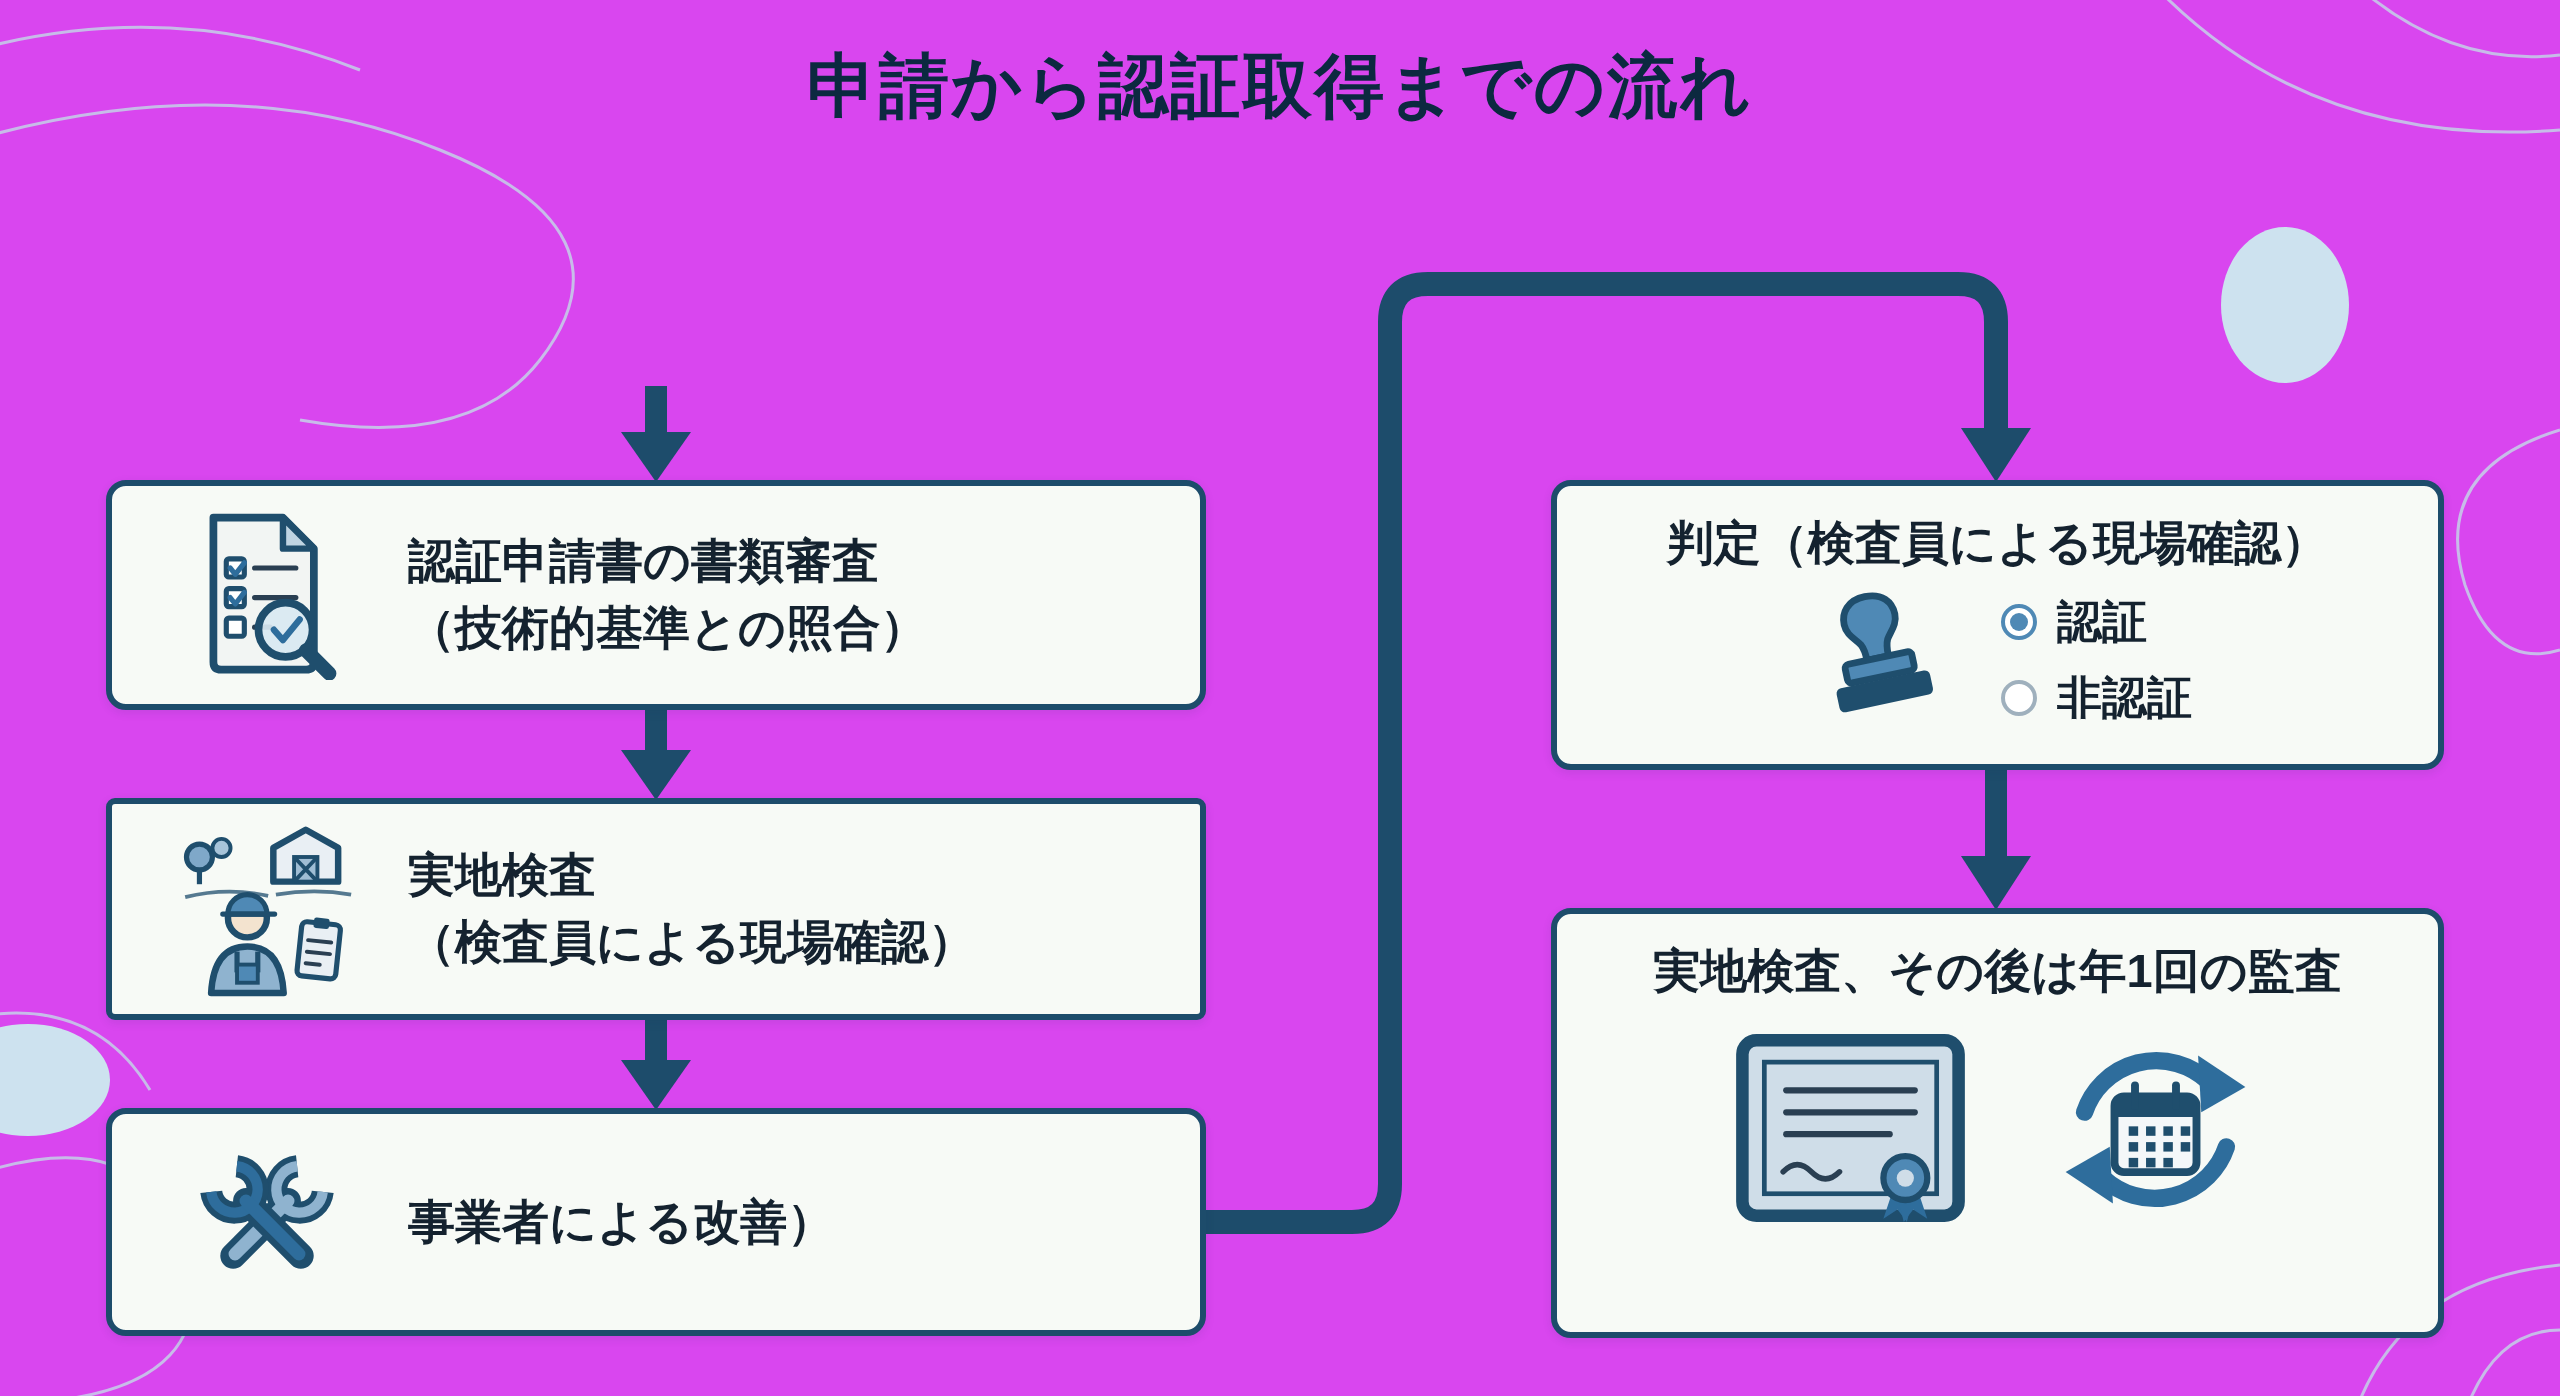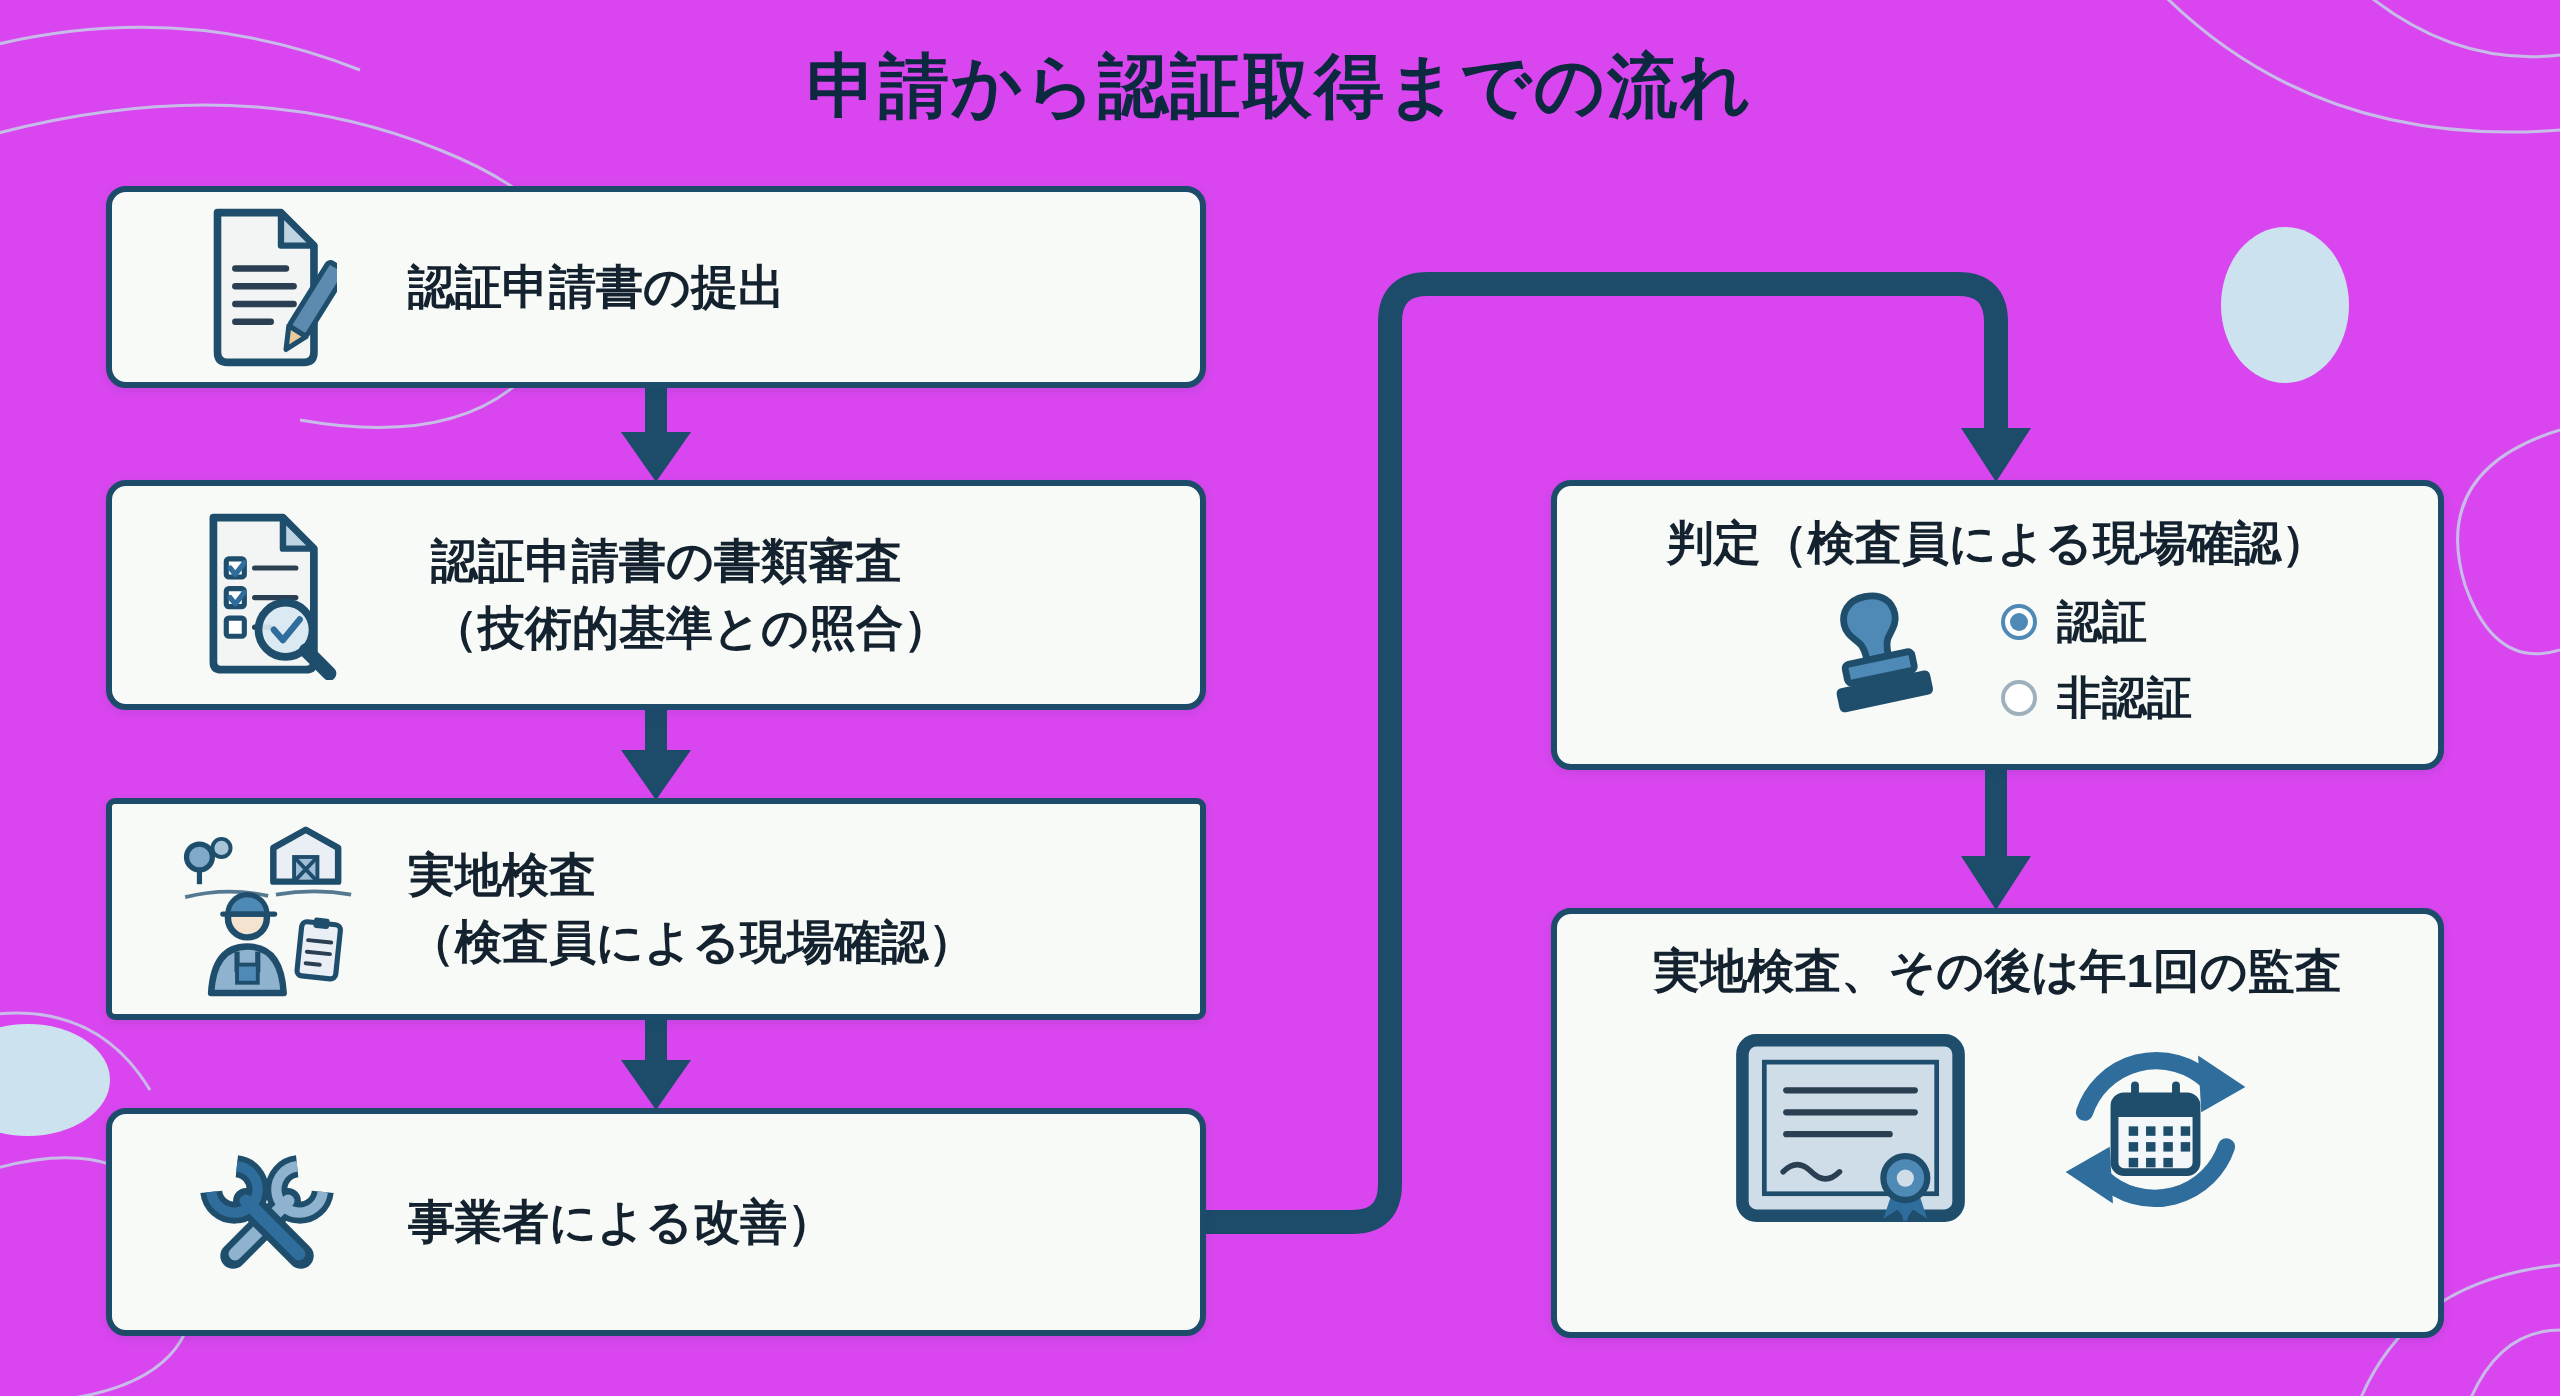--- a/index.html
+++ b/index.html
@@ -13,21 +13,21 @@
   
   .page-title{position:absolute;top:40px;left:0;width:100%;text-align:center;
     font-size:70px;font-weight:800;color:#0c2940;letter-spacing:2px;z-index:2;}
 
   
   .flow-box{position:absolute;left:106px;width:1100px;background:#f7faf6;
     border:6px solid #1d4c6b;border-radius:20px;box-sizing:border-box;
     display:flex;align-items:center;padding:0 40px;z-index:2;
     box-shadow:0 3px 10px rgba(20,50,80,.10);}
   #box1{top:186px;height:202px;}
-  #box2{top:480px;height:230px;gap:23px;}
+  #box2{top:480px;height:230px;}
   #box3{top:798px;height:222px;border-radius:9px;}
   #box4{top:1108px;height:228px;}
   .icon-wrap{width:230px;flex:0 0 auto;display:flex;justify-content:center;align-items:center;}
   .box-text{margin-left:26px;font-size:47px;font-weight:700;color:#14222f;line-height:1.42;}
 
   
   .right-box{position:absolute;left:1551px;width:893px;background:#f7faf6;
     border:6px solid #1d4c6b;border-radius:20px;box-sizing:border-box;z-index:2;
     text-align:center;box-shadow:0 3px 10px rgba(20,50,80,.10);}
   #rbox1{top:480px;height:290px;}
@@ -85,42 +85,20 @@
       </g>
     </g>
     <g>
       <path d="M 1206 1222 L 1352 1222 Q 1390 1222 1390 1184 L 1390 322 Q 1390 284 1428 284 L 1958 284 Q 1996 284 1996 322 L 1996 432" fill="none" stroke="#1d4c6b" stroke-width="24" stroke-linejoin="round"></path>
       <polygon points="1961,428 2031,428 1996,482" fill="#1d4c6b"></polygon>
     </g>
   </svg>
 
   <div class="page-title">申請から認証取得までの流れ</div>
 
-  <div class="flow-box" id="box1">
-    <div class="icon-wrap">
-      <svg width="140" height="165" viewBox="0 0 110 130">
-        <path d="M16 6 H66 L92 32 V116 q0 8 -8 8 H24 q-8 0 -8 -8 Z" fill="#f2f5f3" stroke="#1f4e6d" stroke-width="6" stroke-linejoin="round"></path>
-        <path d="M66 6 V32 H92 Z" fill="#bfd4e2" stroke="#1f4e6d" stroke-width="5" stroke-linejoin="round"></path>
-        <g stroke="#2a3f52" stroke-width="5" stroke-linecap="round">
-          <line x1="30" y1="50" x2="70" y2="50"></line>
-          <line x1="30" y1="64" x2="76" y2="64"></line>
-          <line x1="30" y1="78" x2="76" y2="78"></line>
-          <line x1="30" y1="92" x2="58" y2="92"></line>
-        </g>
-        <g transform="rotate(32 88 85)">
-          <rect x="80" y="42" width="16" height="60" rx="3" fill="#5d8bb0" stroke="#1f4e6d" stroke-width="4"></rect>
-          <path d="M80 102 h16 l-8 17 z" fill="#e8c99a" stroke="#1f4e6d" stroke-width="4" stroke-linejoin="round"></path>
-        </g>
-      </svg>
-    </div>
-    <div class="box-text">
-      <div>認証申請書の提出</div>
-      <div></div>
-    </div>
-  </div>
 
   <div class="flow-box" id="box2">
     <div class="icon-wrap">
       <svg width="145" height="170" viewBox="0 0 112 132">
         <path d="M14 6 H68 L92 30 V118 q0 6 -6 6 H20 q-6 0 -6 -6 Z" fill="#f2f5f3" stroke="#1f4e6d" stroke-width="6" stroke-linejoin="round"></path>
         <path d="M68 6 V30 H92 Z" fill="#bfd4e2" stroke="#1f4e6d" stroke-width="5" stroke-linejoin="round"></path>
         <g fill="#ffffff" stroke="#1f4e6d" stroke-width="4">
           <rect x="24" y="38" width="14" height="14" rx="2"></rect>
           <rect x="24" y="61" width="14" height="14" rx="2"></rect>
           <rect x="24" y="84" width="14" height="14" rx="2"></rect>

